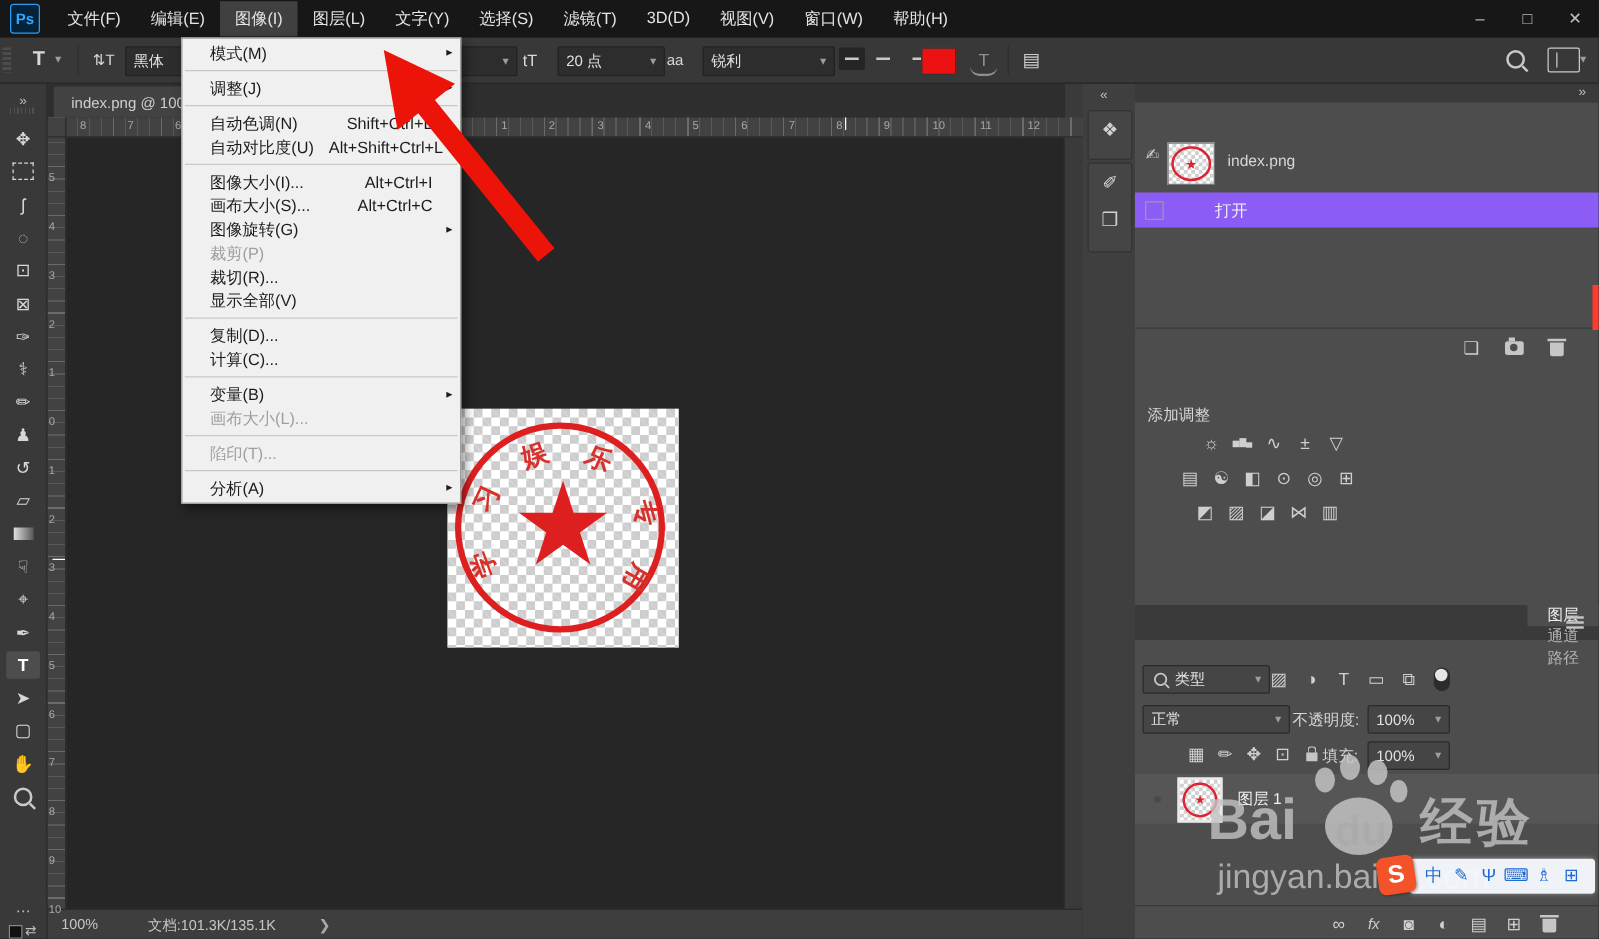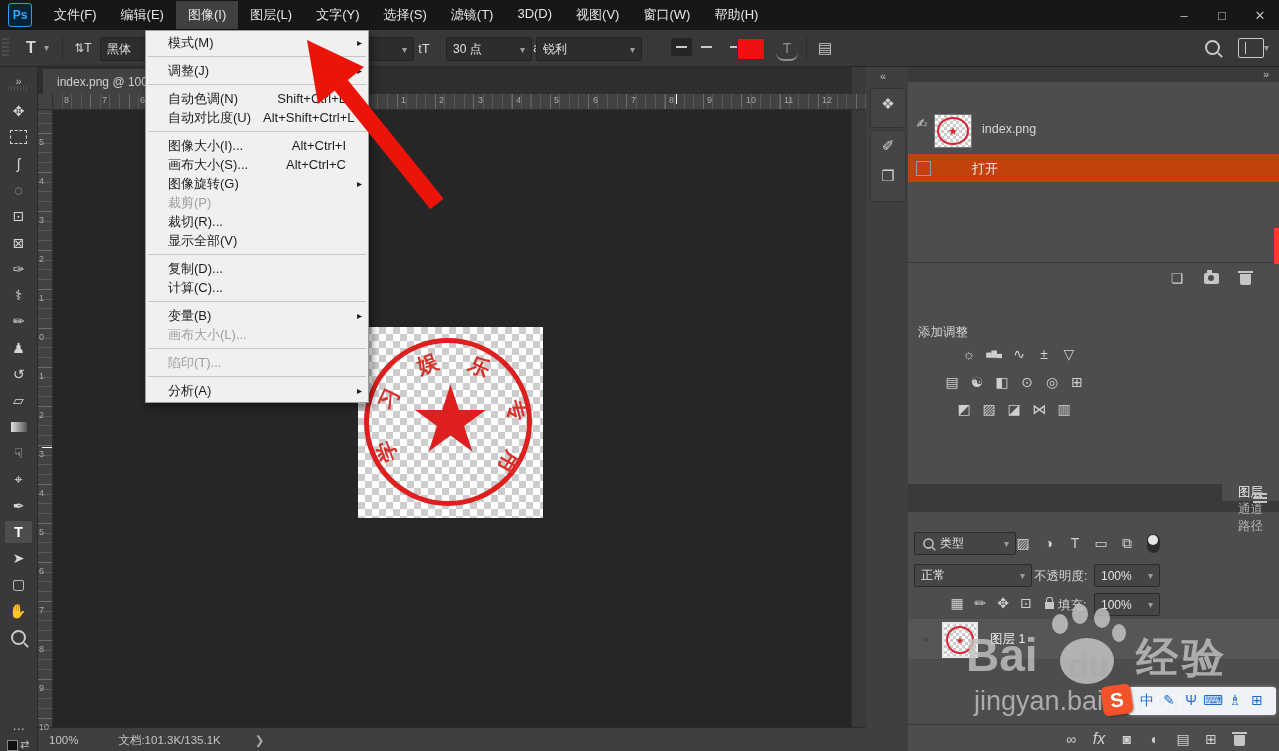--- a/index.html
+++ b/index.html
@@ -131,25 +131,25 @@
     <div class="ob" style="left:70px;top:8px;width:26px;height:20px;font-size:12px;">⇅T</div>
     <div class="obbox" style="position:absolute;left:100px;top:7px;width:240px;">
       <span>黑体</span>
       <span class="ch">▾</span>
     </div>
     <div class="obbox" style="position:absolute;left:348px;top:7px;width:52px;">
       <span class="ch">▾</span>
     </div>
     <div class="ob" style="left:412px;top:8px;width:24px;height:20px;font-size:13px;">tT</div>
     <div class="obbox" style="position:absolute;left:446px;top:7px;width:72px;">
-      <span>30 点</span>
+      <span>20 点</span>
       <span class="ch">▾</span>
     </div>
     <div class="ob" style="left:528px;top:10px;width:24px;height:16px;font-size:12px;">aa</div>
-    <div class="obbox" style="position:absolute;left:536px;top:7px;width:92px;">
+    <div class="obbox" style="position:absolute;left:562px;top:7px;width:92px;">
       <span>锐利</span>
       <span class="ch">▾</span>
     </div>
     <div class="al a-l sel ob" style="left:671px;top:8px;">
         <i></i>
         <i></i>
         <i></i>
       </div>
     <div class="al a-c ob" style="left:696px;top:8px;">
         <i></i>
@@ -289,21 +289,21 @@
   <div id="dock">
     <div class="abs" style="left:0;top:0;width:371px;height:16px;background:#3a3a3a;">
       <span class="abs" style="right:10px;top:2px;color:#bdbdbd;font-size:11px;">»</span>
     </div>
 
     <div class="abs" style="left:4px;top:50px;width:20px;height:20px;color:#cfcfcf;font-size:13px;text-align:center;">✍</div>
     <div class="checker-sm abs" style="left:26px;top:48px;width:36px;height:32px;border:1px solid #777;">
       <div class="mini-circle" style="font-size:11px;">★</div>
     </div>
     <div class="prow-label" style="left:74px;top:56px;">index.png</div>
-    <div class="abs" style="left:0;top:88px;width:371px;height:28px;background:#c2410c;text-align:center;">
+    <div class="abs" style="left:0;top:88px;width:371px;height:28px;background:#8b5cf6;text-align:center;">
       <span class="abs" style="left:8px;top:7px;width:13px;height:13px;border:1px solid #9a9a9a;"></span>
       <span class="pageic abs" style="left:40px;top:7px;"></span>
       <span class="abs" style="left:64px;top:6px;color:#f0f0f0;font-size:13px;">打开</span>
     </div>
     <div class="footbar" style="top:196px;height:26px;">
         <div id="hist-foot">
           <div class="picon" style="left: 258px; top: 5px;">❏</div>
           <div class="picon" style="left: 292px; top: 5px;">
             <div class="cam"></div>
           </div>
@@ -381,21 +381,21 @@
     <div class="abs" style="left:0;top:553px;width:371px;height:40px;background:#565656;">
       <span class="eyeic abs" style="left:10px;top:16px;"></span>
       <span class="checker-sm abs" style="left:34px;top:3px;width:32px;height:32px;border:2px solid #e8e8e8;">
           <span class="mini-circle" style="font-size:10px;">★</span>
         </span>
       <span class="abs" style="left:82px;top:12px;color:#efefef;font-size:12.5px;">图层 1</span>
     </div>
     <div class="footbar" style="top:658px;height:27px;">
         <div id="layer-foot">
           <div class="picon" style="left: 152px; top: 4px;">∞</div>
-          <div class="picon" style="left: 180px; top: 4px; font-style: italic; font-size: 16px;">fx</div>
+          <div class="picon" style="left: 180px; top: 4px; font-style: italic; font-size: 12px;">fx</div>
           <div class="picon" style="left: 208px; top: 4px;">◙</div>
           <div class="picon" style="left: 236px; top: 4px;">◐</div>
           <div class="picon" style="left: 264px; top: 4px;">▤</div>
           <div class="picon" style="left: 292px; top: 4px;">⊞</div>
           <div class="picon" style="left: 320px; top: 4px;">
             <div class="trashic"></div>
           </div>
         </div>
       </div>
   </div>

